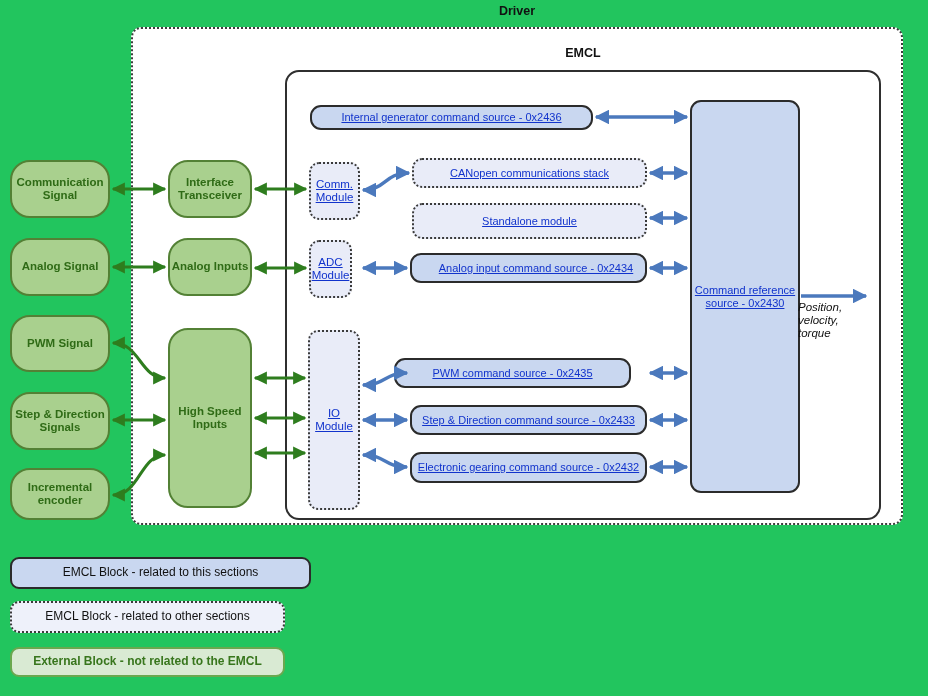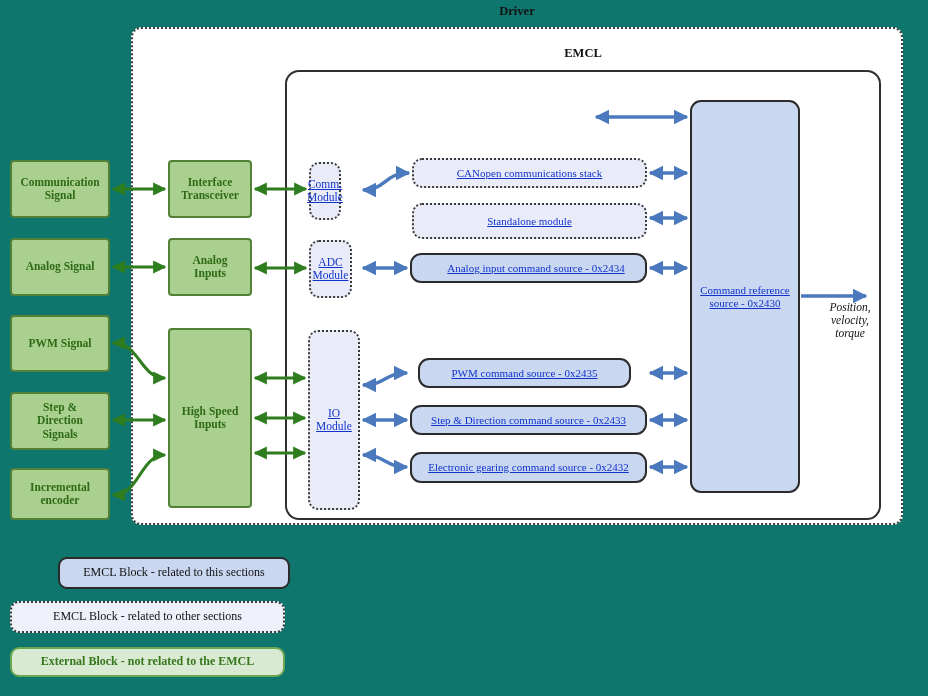--- a/index.html
+++ b/index.html
@@ -1,38 +1,38 @@
 <!DOCTYPE html>
 <html><head>
 <meta charset="utf-8">
 <style>
   html,body{margin:0;padding:0;background:#fff;}
   .canvas{
-    position:relative;width:928px;height:696px;background:#0f766e;
-    font-family:Liberation Serif, serif;overflow:hidden;
+    position:relative;width:928px;height:696px;background:#22c55e;
+    font-family:Liberation Sans, sans-serif;overflow:hidden;
   }
   .box{position:absolute;display:flex;align-items:center;justify-content:center;
        text-align:center;box-sizing:border-box;line-height:1.15;}
   
   .driver-frame{border:2px dotted #3c3c3c;border-radius:10px;background:#fff;}
   .emcl-frame{border:2.5px solid #2f2f2f;border-radius:14px;background:#fff;}
   .frame-label{position:absolute;text-align:center;font-weight:bold;font-size:12.5px;color:#111;}
   
-  .green{background:#a9d08e;border:2.5px solid #538135;border-radius:4px;
-         color:#2f6b16;font-weight:bold;font-size:11.5px;padding:7px;}
+  .green{background:#a9d08e;border:2.5px solid #538135;border-radius:20px;
+         color:#2f6b16;font-weight:bold;font-size:11.5px;padding:1px;}
   
   .dotted{background:#e9ecf8;border:2px dotted #3a3a3a;border-radius:10px;
           font-size:11.5px;padding:1px;}
   
   .solidblue{background:#c9d7f0;border:2.5px solid #2b2b2b;border-radius:11px;
              font-size:11px;padding:1px;}
   .link{color:#1133cc;text-decoration:underline;}
   .src-label{font-size:11px;}
   .output-label{position:absolute;font-style:italic;font-size:11.5px;color:#111;
-                text-align:center;white-space:pre-line;line-height:1.15;padding-left:19px;}
+                white-space:pre-line;line-height:1.15;}
   
   .legend-this{background:#c9d7f0;border:2.5px solid #2b2b2b;border-radius:9px;
                font-size:12px;color:#111;}
   .legend-other{background:#eef1fa;border:2px dotted #3a3a3a;border-radius:9px;
                 font-size:12px;color:#111;}
   .legend-ext{background:#d9ead3;border:2.5px solid #6aa84f;border-radius:9px;
               font-size:12px;color:#38761d;font-weight:bold;}
   svg.overlay{position:absolute;left:0;top:0;pointer-events:none;}
 </style>
 </head>
@@ -65,58 +65,61 @@
   <div class="box green" style="left:168px;top:160px;width:84px;height:58px;">
     <span>Interface Transceiver</span>
   </div>
   <div class="box green" style="left:168px;top:238px;width:84px;height:58px;">
     <span>Analog Inputs</span>
   </div>
   <div class="box green" style="left:168px;top:328px;width:84px;height:180px;">
     <span>High Speed Inputs</span>
   </div>
 
-  <div class="box dotted" style="left:309px;top:162px;width:32px;height:58px;">
+  <div class="box dotted" style="left:309px;top:162px;width:51px;height:58px;">
     <span class="link">Comm. Module</span>
   </div>
   <div class="box dotted" style="left:309px;top:240px;width:43px;height:58px;">
     <span class="link">ADC Module</span>
   </div>
   <div class="box dotted" style="left:308px;top:330px;width:52px;height:180px;">
     <span class="link">IO Module</span>
   </div>
 
+  <div class="box solidblue" style="left:310px;top:105px;width:283px;height:25px;">
+    <span class="link src-label">Internal generator command source - 0x2436</span>
+  </div>
   <div class="box dotted" style="left:412px;top:158px;width:235px;height:30px;">
     <span class="link src-label">CANopen communications stack</span>
   </div>
   <div class="box dotted" style="left:412px;top:203px;width:235px;height:36px;">
     <span class="link src-label">Standalone module</span>
   </div>
   <div class="box solidblue" style="left:410px;top:253px;width:237px;height:30px;padding-left:16px;">
     <span class="link src-label">Analog input command source - 0x2434</span>
   </div>
-  <div class="box solidblue" style="left:418px;top:358px;width:213px;height:30px;">
+  <div class="box solidblue" style="left:394px;top:358px;width:237px;height:30px;">
     <span class="link src-label">PWM command source - 0x2435</span>
   </div>
   <div class="box solidblue" style="left:410px;top:405px;width:237px;height:30px;">
     <span class="link src-label">Step &amp; Direction command source - 0x2433</span>
   </div>
   <div class="box solidblue" style="left:410px;top:452px;width:237px;height:31px;">
     <span class="link src-label">Electronic gearing command source - 0x2432</span>
   </div>
 
   <div class="box solidblue" style="left:690px;top:100px;width:110px;height:393px;">
     <span class="link src-label" style="max-width:104px;">Command reference source - 0x2430</span>
   </div>
 
   <div class="output-label" style="left:798px;top:301px;width:66px;">Position,
 velocity,
 torque</div>
 
-  <div class="box legend-this" style="left:10px;top:557px;width:232px;height:32px;margin-left:48px;">
+  <div class="box legend-this" style="left:10px;top:557px;width:301px;height:32px;">
     <span>EMCL Block - related to this sections</span>
   </div>
   <div class="box legend-ext" style="left:10px;top:647px;width:275px;height:30px;">
     <span>External Block - not related to the EMCL</span>
   </div>
   <div class="box legend-other" style="left:10px;top:601px;width:275px;height:32px;">
     <span>EMCL Block - related to other sections</span>
   </div>
 
   <svg class="overlay" width="928" height="696">

